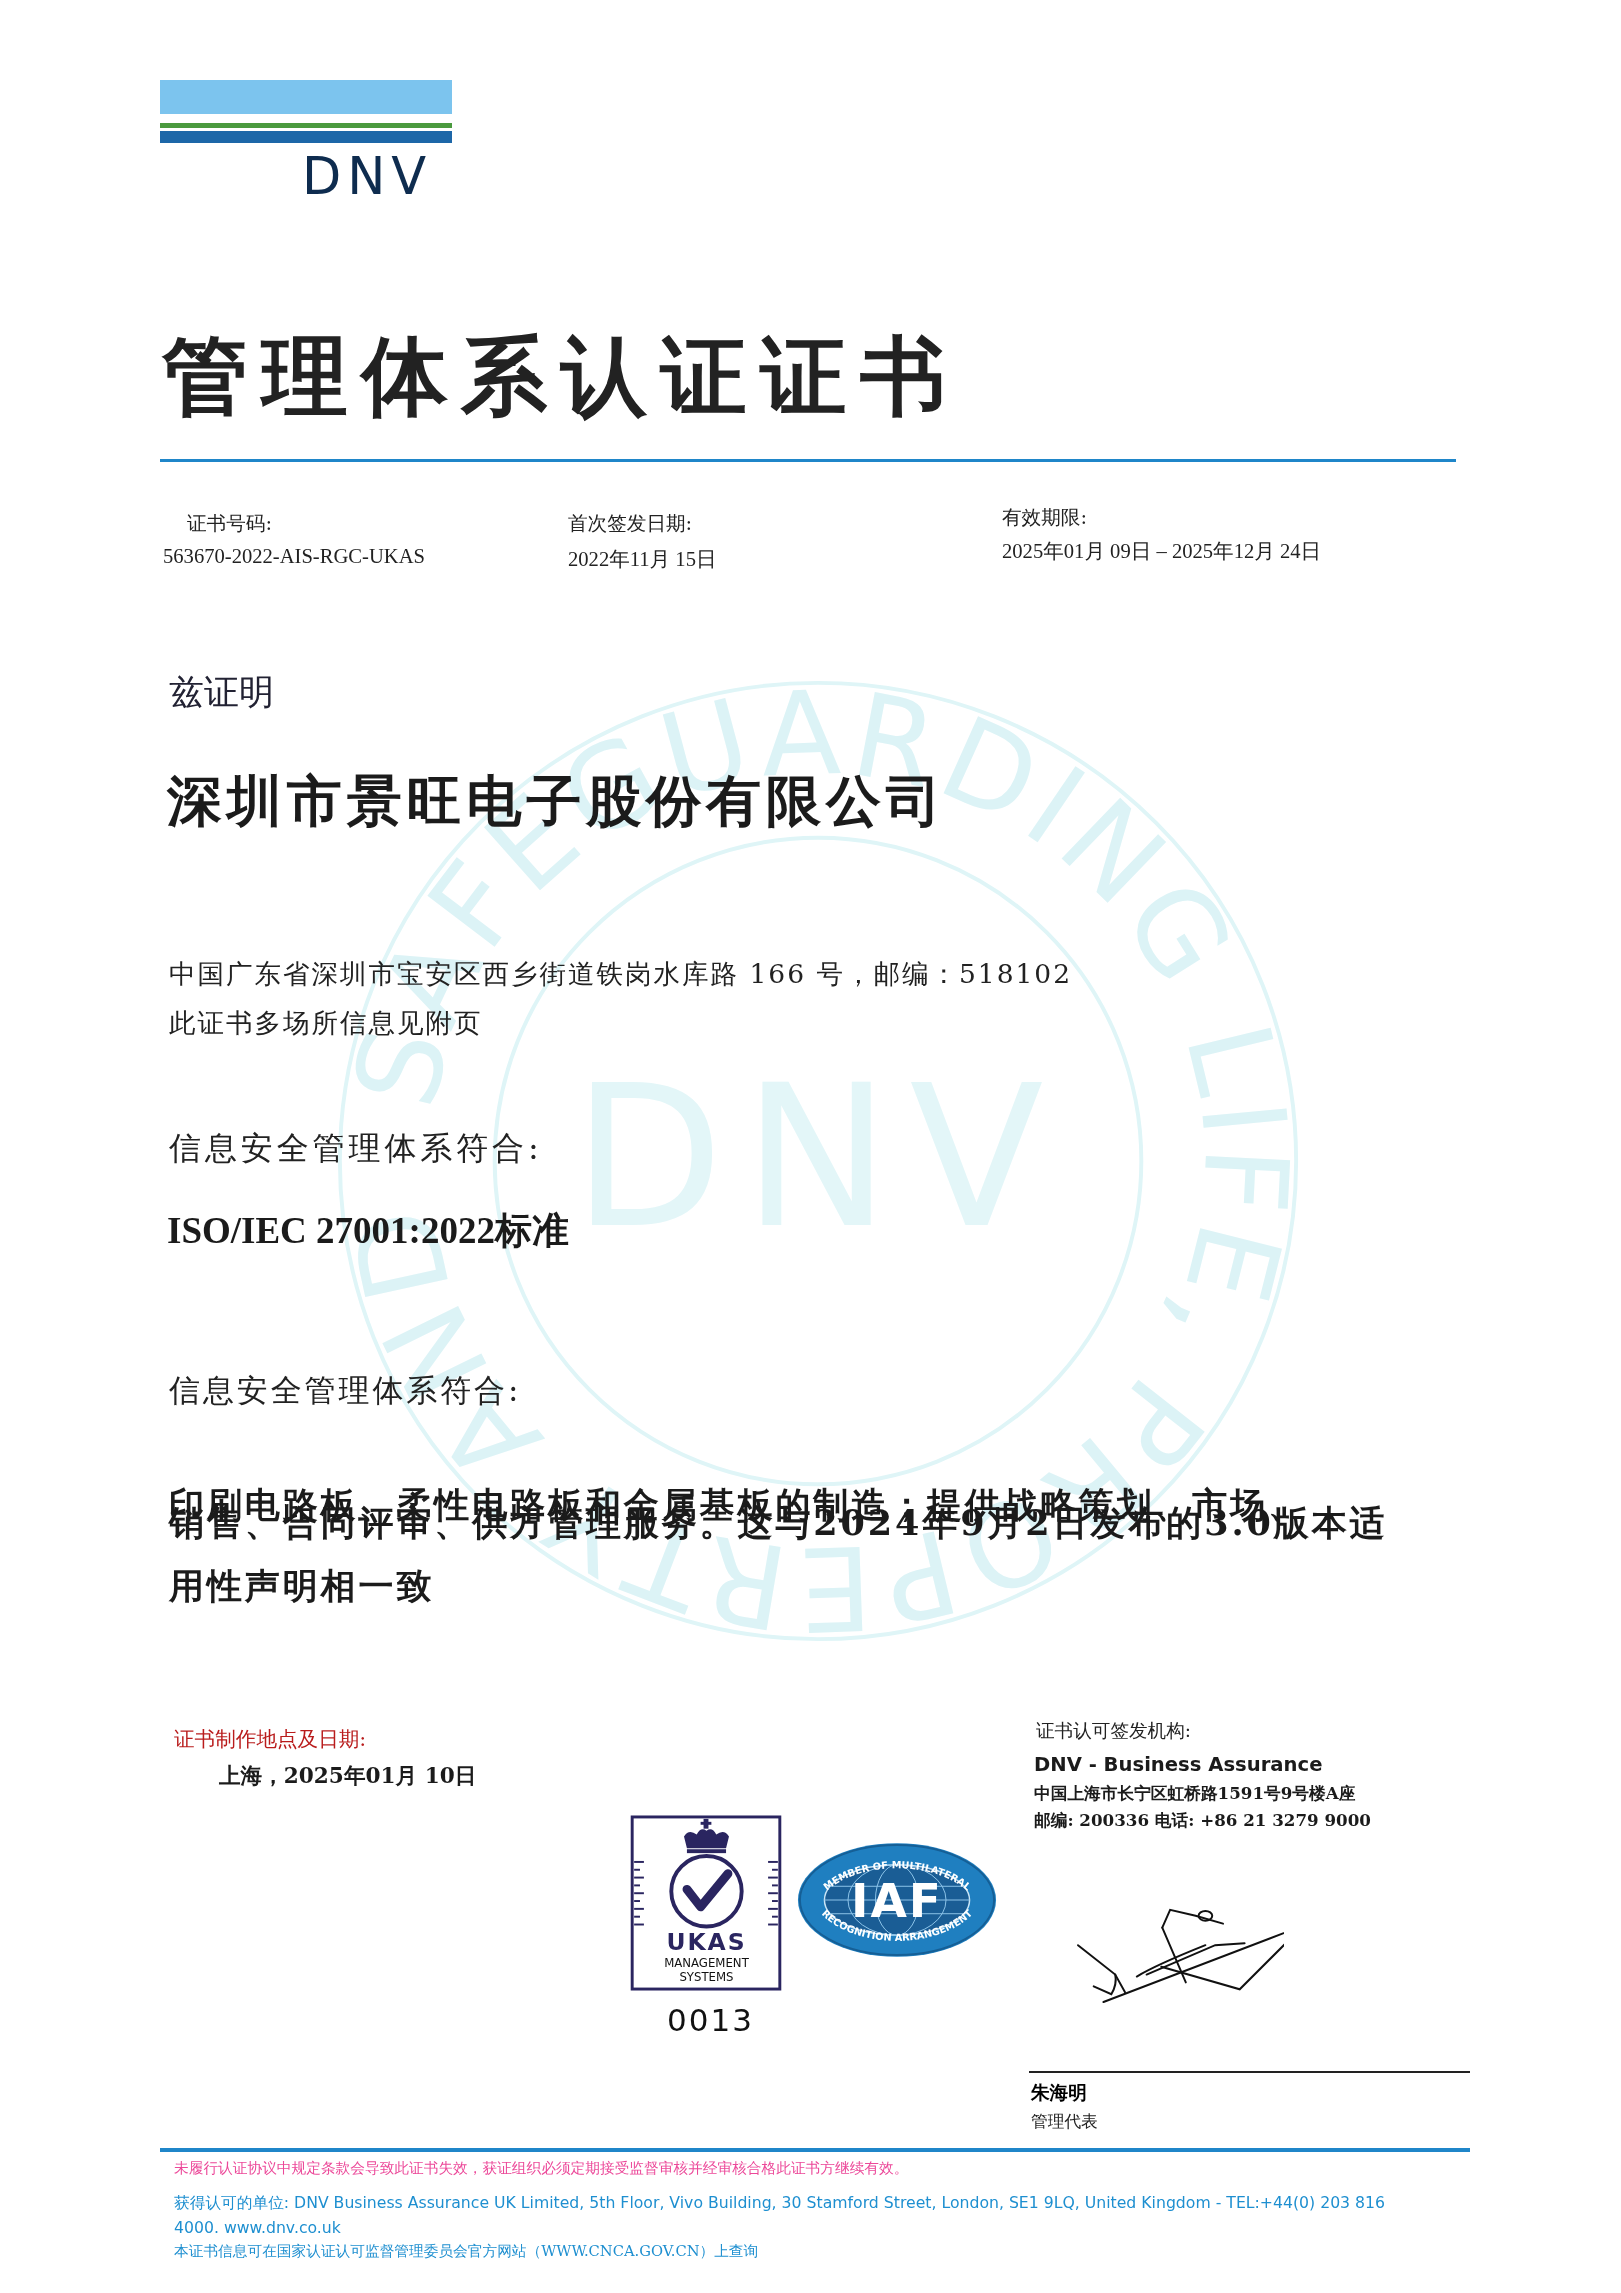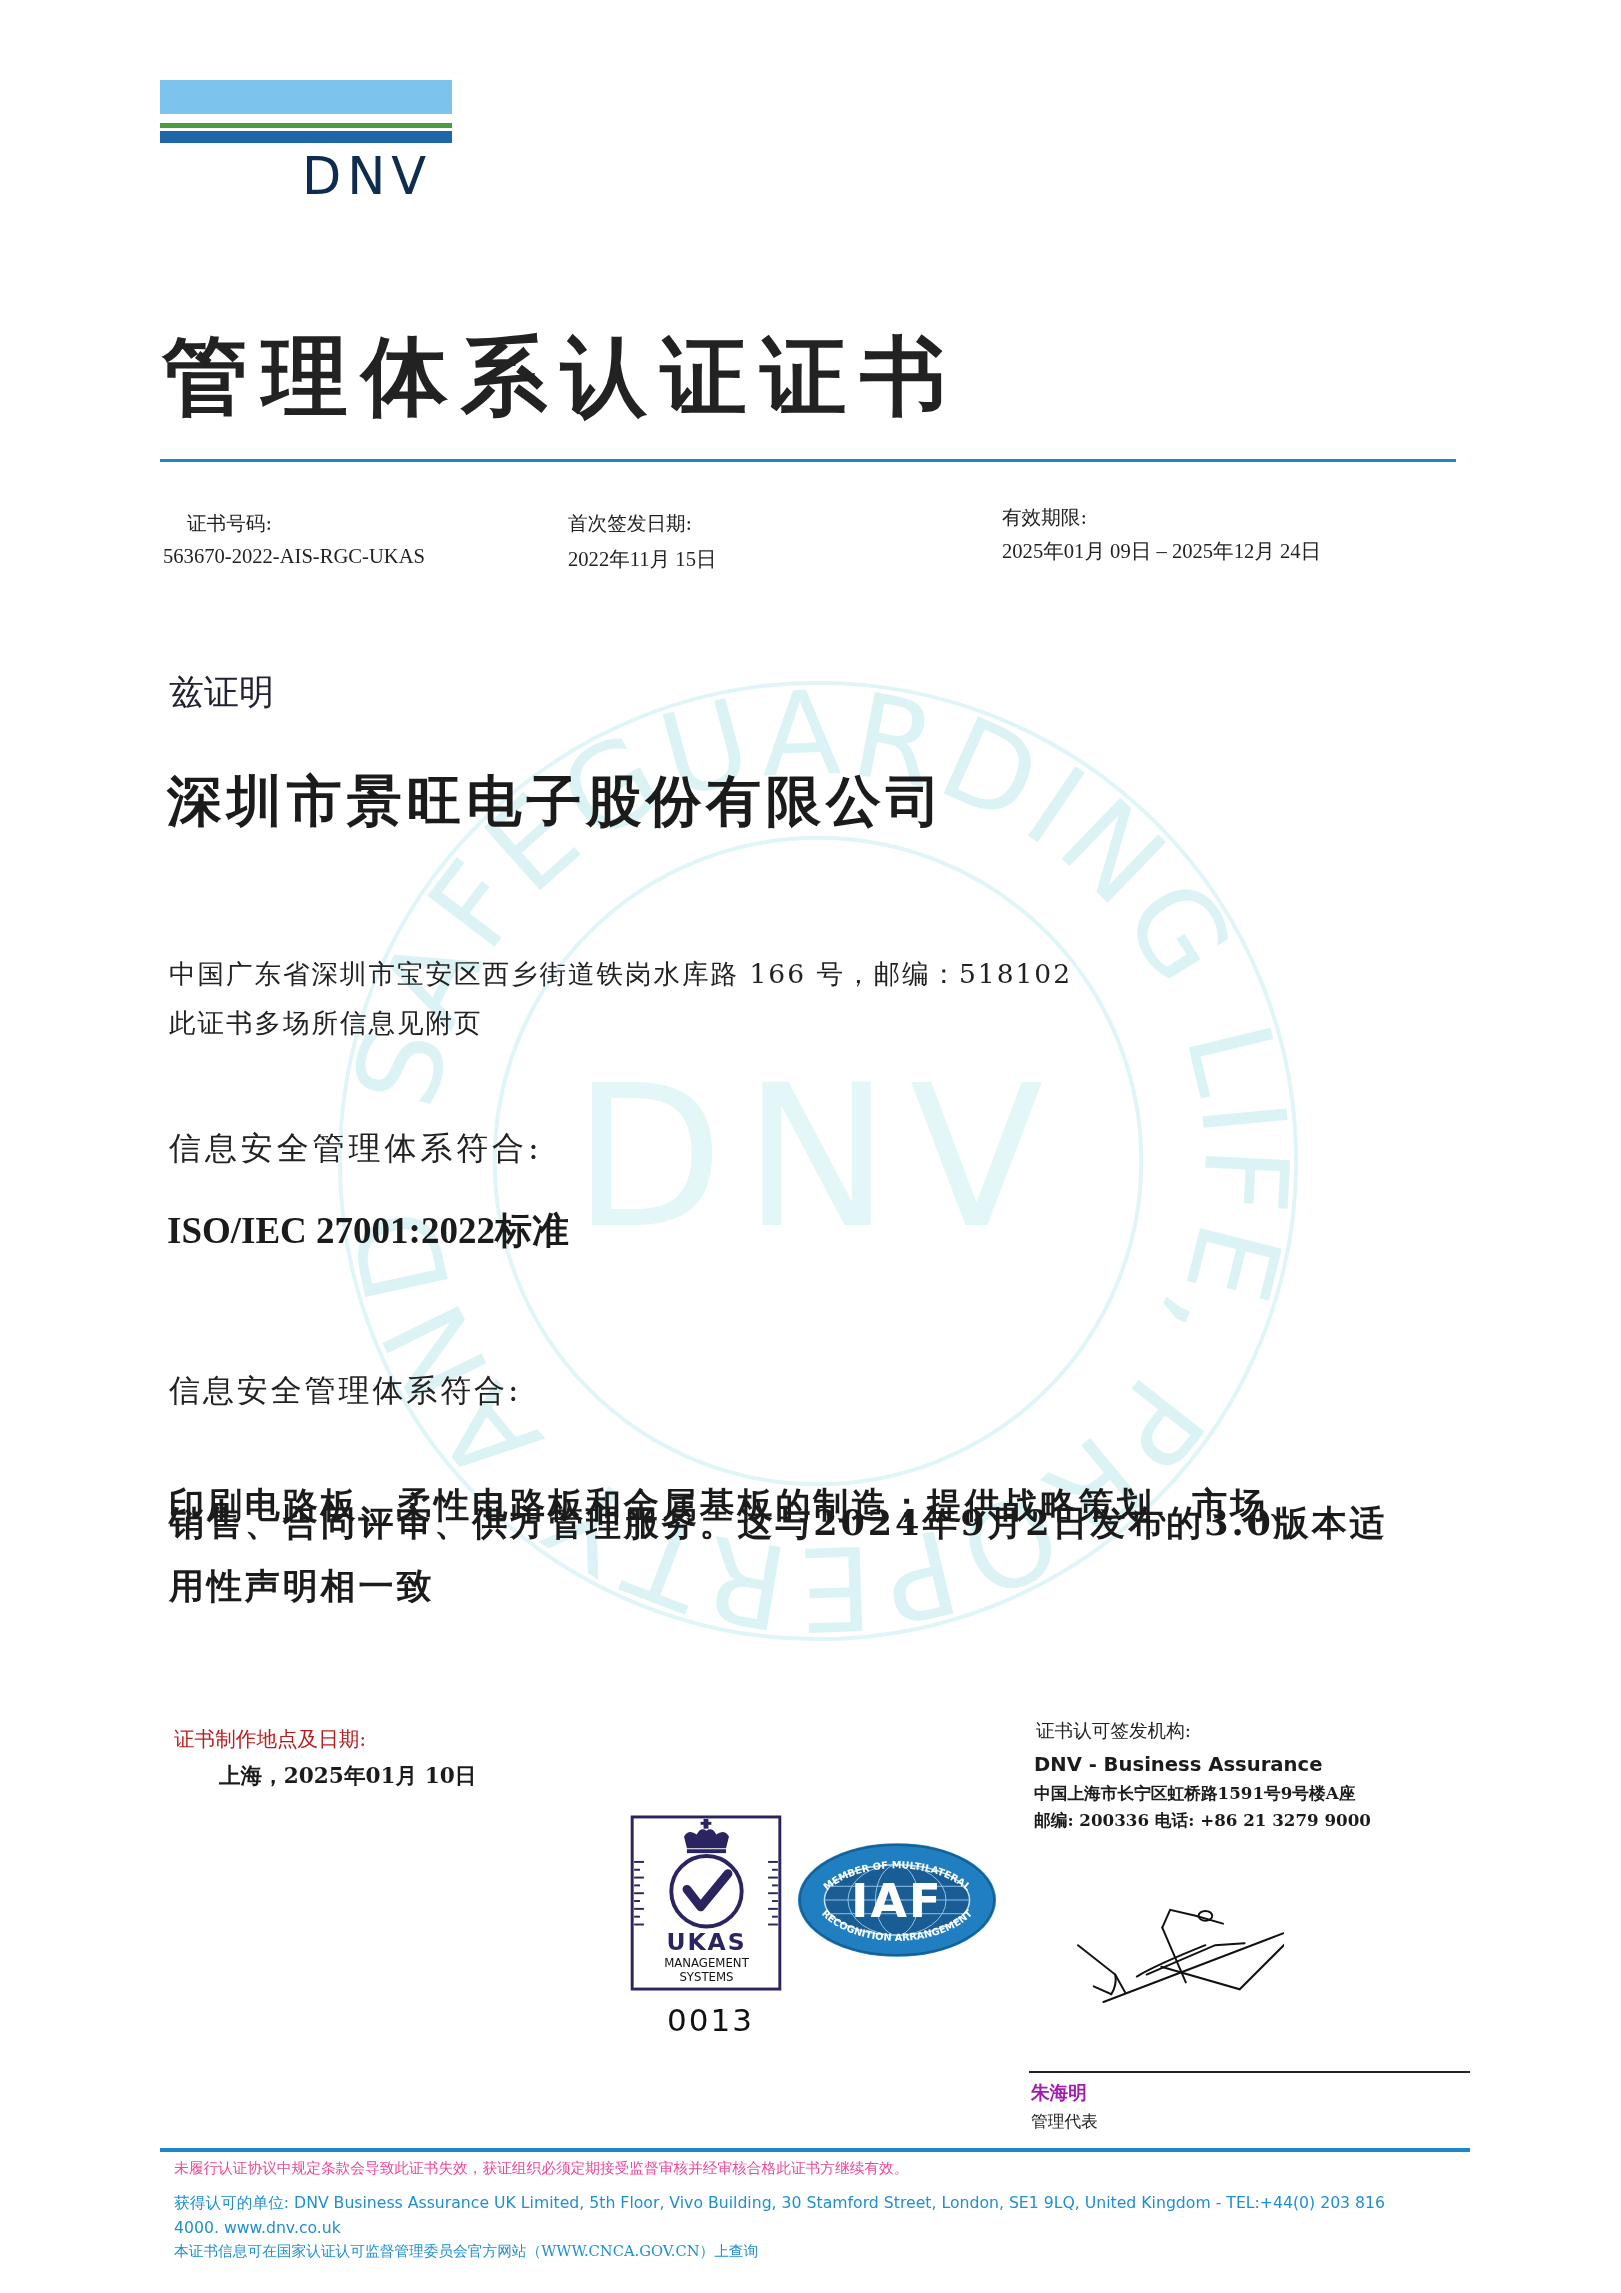--- a/index.html
+++ b/index.html
@@ -39,21 +39,21 @@
   .issuer-name { left:1034px; top:1753px; font-size:19.6px; font-weight:bold; font-family:"DejaVu Sans", sans-serif; color:#1b1b1b; }
   .issuer-addr { left:1034px; top:1782px; font-size:16.7px; font-weight:bold; color:#1b1b1b; }
   .issuer-tel { left:1034px; top:1809px; font-size:16.7px; font-weight:bold; color:#1b1b1b; }
 
   .ukas { position:absolute; left:630px; top:1815px; width:152px; height:176px; }
   .ukas-num { left:667px; top:2002px; font-size:31px; font-family:"DejaVu Sans", sans-serif; color:#111; letter-spacing:2px; }
   .iaf { position:absolute; left:796px; top:1841px; width:202px; height:118px; }
 
   .signature { position:absolute; left:1068px; top:1906px; width:216px; height:98px; }
   .sign-rule { position:absolute; left:1029px; top:2071px; width:441px; height:2px; background:#222; }
-  .signer { left:1031px; top:2080px; font-size:18.6px; font-weight:bold; color:#a21caf; }
+  .signer { left:1031px; top:2080px; font-size:18.6px; font-weight:bold; color:#000000; }
   .signer-title { left:1031px; top:2110px; font-size:16.7px; color:#222; }
 
   .rule-bottom { position:absolute; left:160px; top:2148px; width:1310px; height:3.9px; background:#1f86c9; }
   .foot1 { left:174px; top:2159px; font-size:14.7px; color:#ec4899; }
   .foot-blue { color:#1e8fd0; font-family:"DejaVu Sans", sans-serif; font-size:15.7px; }
   .foot2 { left:174px; top:2193px; }
   .foot3 { left:174px; top:2218px; }
   .foot4 { left:174px; top:2242px; font-size:14.7px; font-family:"DejaVu Serif", serif; }
 </style>
 </head>

